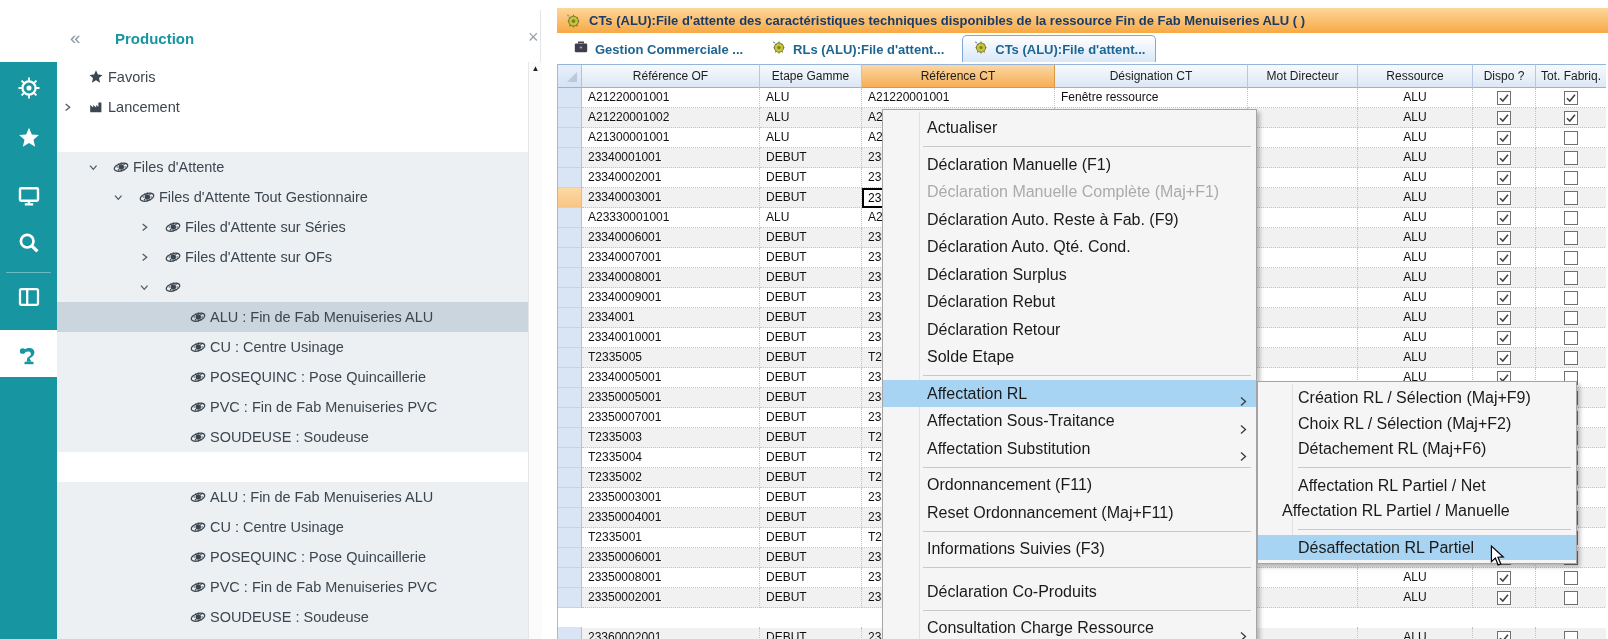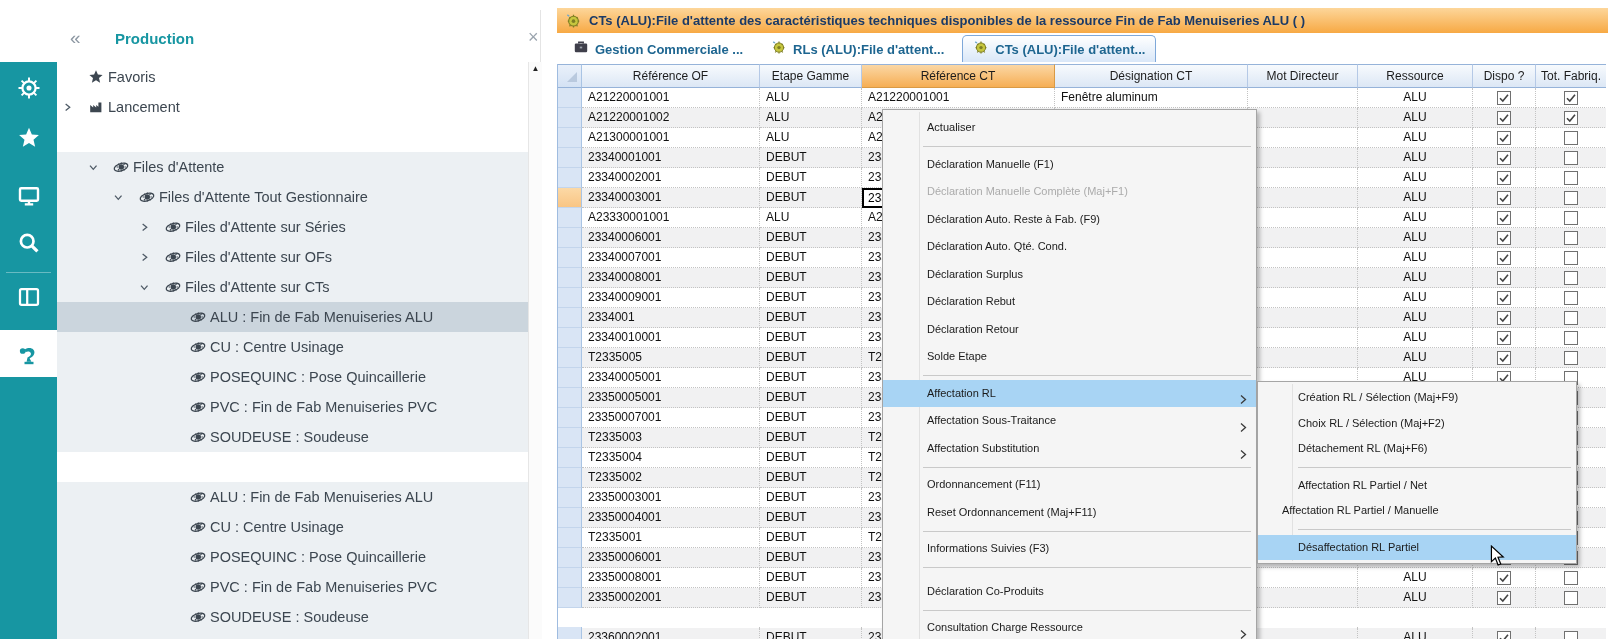--- a/index.html
+++ b/index.html
@@ -51,21 +51,21 @@
   .cell.fragright{text-align:right;padding-right:12px;}
   .cell.cb{display:flex;align-items:center;justify-content:center;padding-left:0;}
   .cell.selcol{background:#D9E5F5;border-right:1px solid #A9C4E4;border-bottom:1px solid #C3D5EC;}
   .cell.selcol.on{background:linear-gradient(#FCD9A6,var(--row-selector-selected));}
   .focuscell{position:absolute;width:193px;height:20px;box-sizing:border-box;border:2px solid #000;background:#fff;
              font-size:12px;line-height:16px;padding-left:4px;z-index:2;}
   
   .menu{position:absolute;background:#F5F5F5;border:1px solid #A5A5A5;box-shadow:3px 3px 4px rgba(0,0,0,.25);z-index:10;box-sizing:border-box;}
   .menu.sub{z-index:11;}
   .menu .gutter{position:absolute;top:2px;bottom:2px;border-right:1px solid #E1E1E1;}
-  .mi{position:relative;font-size:11px;color:#1a1a1a;white-space:nowrap;cursor:pointer;}
+  .mi{position:relative;font-size:16px;color:#1a1a1a;white-space:nowrap;cursor:pointer;}
   .mi.dis{color:#ABABAB;cursor:default;}
   .mi.hl{background:var(--menu-highlight);}
   .mi .arrow{position:absolute;right:9px;top:50%;margin-top:-5px;width:7px;height:11px;}
   .msep{position:relative;}
   .msep i{position:absolute;left:40px;right:5px;top:50%;border-top:1px solid #C9C9C9;}
   #cursor{position:absolute;z-index:30;}
 </style>
 </head>
 <body>
 
@@ -181,21 +181,20 @@
       </div>
       <div class="trow tint" style="top: 210px;">
         <span class="chev" style="left: 82px;"><svg width="13" height="13" viewBox="0 0 16 16">
             <polyline points="2.5,4.5 6.5,9 10.5,4.5" fill="none" stroke="#4E5A66" stroke-width="1.6"></polyline>
           </svg></span>
         <span class="ticon" style="left: 108px;"><svg width="16" height="16" viewBox="0 0 16 16">
             <ellipse cx="8" cy="8.2" rx="7" ry="3.6" fill="none" stroke="#3C4650" stroke-width="1.3" transform="rotate(-18 8 8.2)"></ellipse>
             <circle cx="8.3" cy="8" r="2.7" fill="#3C4650"></circle>
             <path d="M11.4 8H12.9M10.49 10.19L11.55 11.25M8.3 11.1V12.6M6.11 10.19L5.05 11.25M5.2 8H3.7M6.11 5.81L5.05 4.75M8.3 4.9V3.4M10.49 5.81L11.55 4.75" stroke="#3C4650" stroke-width="1.2"></path>
           </svg></span>
-        <span class="tlabel" style="left: 128px;">Files d'Attente sur CTs</span>
       </div>
       <div class="trow tint sel" style="top: 240px;">
         <span class="ticon" style="left: 133px;"><svg width="16" height="16" viewBox="0 0 16 16">
             <ellipse cx="8" cy="8.2" rx="7" ry="3.6" fill="none" stroke="#3C4650" stroke-width="1.3" transform="rotate(-18 8 8.2)"></ellipse>
             <circle cx="8.3" cy="8" r="2.7" fill="#3C4650"></circle>
             <path d="M11.4 8H12.9M10.49 10.19L11.55 11.25M8.3 11.1V12.6M6.11 10.19L5.05 11.25M5.2 8H3.7M6.11 5.81L5.05 4.75M8.3 4.9V3.4M10.49 5.81L11.55 4.75" stroke="#3C4650" stroke-width="1.2"></path>
           </svg></span>
         <span class="tlabel" style="left: 153px;">ALU : Fin de Fab Menuiseries ALU</span>
       </div>
       <div class="trow tint" style="top: 270px;">
@@ -325,21 +324,21 @@
       <div class="hc" style="left: 497px; width: 193px;">Désignation CT</div>
       <div class="hc" style="left: 690px; width: 110px;">Mot Directeur</div>
       <div class="hc" style="left: 800px; width: 115px;">Ressource</div>
       <div class="hc" style="left: 915px; width: 63px;">Dispo ?</div>
       <div class="hc" style="left: 978px; width: 71px;">Tot. Fabriq.</div>
       <div class="trowg" style="top: 24px;">
         <div class="cell selcol" style="left: 0px; width: 24px;"></div>
         <div class="cell" style="left: 24px; width: 178px;">A21220001001</div>
         <div class="cell" style="left: 202px; width: 102px;">ALU</div>
         <div class="cell" style="left: 304px; width: 193px;">A21220001001</div>
-        <div class="cell" style="left: 497px; width: 193px;">Fenêtre aluminum</div>
+        <div class="cell" style="left: 497px; width: 193px;">Fenêtre ressource</div>
         <div class="cell" style="left: 690px; width: 110px;"></div>
         <div class="cell ctr" style="left: 800px; width: 115px;">ALU</div>
         <div class="cell cb" style="left: 915px; width: 63px;">
           <svg width="14" height="14" viewBox="0 0 14 14">
             <rect x="0.5" y="0.5" width="13" height="13" fill="#fff" stroke="#707070"></rect>
             <path d="M3 7.2 L5.8 10 L11 3.8" fill="none" stroke="#444" stroke-width="1.6"></path>
           </svg>
         </div>
         <div class="cell cb" style="left: 978px; width: 71px;">
           <svg width="14" height="14" viewBox="0 0 14 14">

